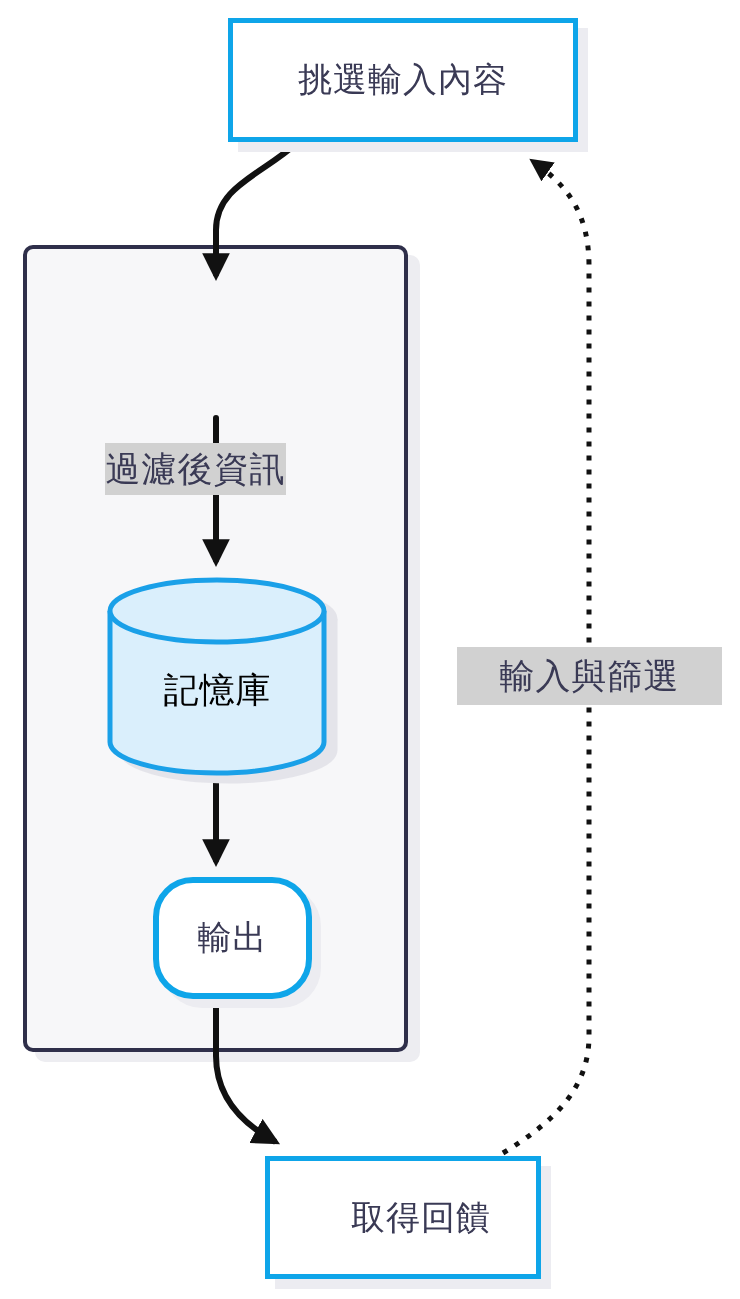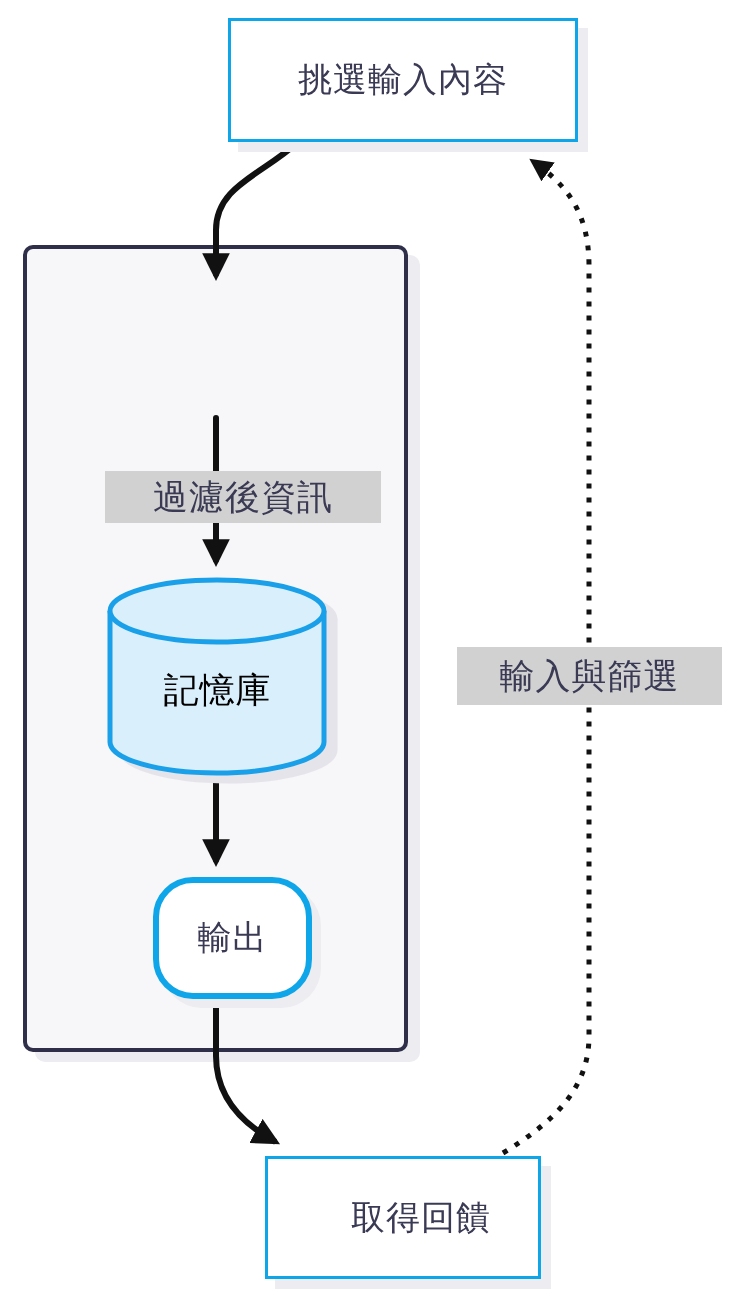--- a/index.html
+++ b/index.html
@@ -11,21 +11,21 @@
     color: #3a3a55;
     background: #ffffff;
     overflow: hidden;
   }
   .node {
     position: absolute;
     display: flex;
     align-items: center;
     justify-content: center;
     background: #ffffff;
-    border: 3px solid #0ea5e9;
+    border: 5px solid #0ea5e9;
     box-sizing: border-box;
     font-size: 34px;
     letter-spacing: 1px;
     color: #3a3a55;
     box-shadow: 10px 10px 0 0 #ececf1;
   }
   .node-select   { left: 228px; top: 18px;   width: 350px; height: 124px; }
   .node-feedback { left: 265px; top: 1156px; width: 276px; height: 123px; padding-left: 36px; }
   .node-filter   { left: 62px;  top: 296px;  width: 308px; height: 122px; border-width: 6px; border-radius: 44px; box-shadow: 9px 9px 0 0 #ececf1; }
   .node-output   { left: 135px; top: 877px;  width: 159px; height: 122px; border-width: 6px; border-radius: 40px; box-shadow: 9px 9px 0 0 #ececf1; margin-left: 18px; }
@@ -42,21 +42,21 @@
   .edge-label {
     position: absolute;
     display: flex;
     align-items: center;
     justify-content: center;
     background: #d1d1d1;
     color: #3a3a55;
     font-size: 35px;
     letter-spacing: 1px;
   }
-  .edge-label-filtered { left: 105px; top: 471px; width: 276px; height: 52px; }
+  .edge-label-filtered { left: 105px; top: 443px; width: 181px; height: 52px; }
   .edge-label-strategy { left: 457px; top: 647px; width: 265px; height: 58px; }
   .memory-label {
     position: absolute;
     left: 110px; top: 640px; width: 215px; height: 100px;
     display: flex; align-items: center; justify-content: center;
     font-size: 35px; letter-spacing: 1px; color: #000000;
   }
   .solid-edge  { fill: none; stroke: #111111; stroke-width: 6; stroke-linecap: round; }
   .dotted-edge { fill: none; stroke: #111111; stroke-width: 5; stroke-linecap: butt; stroke-dasharray: 5 9; }
   .cyl-group { filter: drop-shadow(11px 8px 0 #e4e4ea); }

